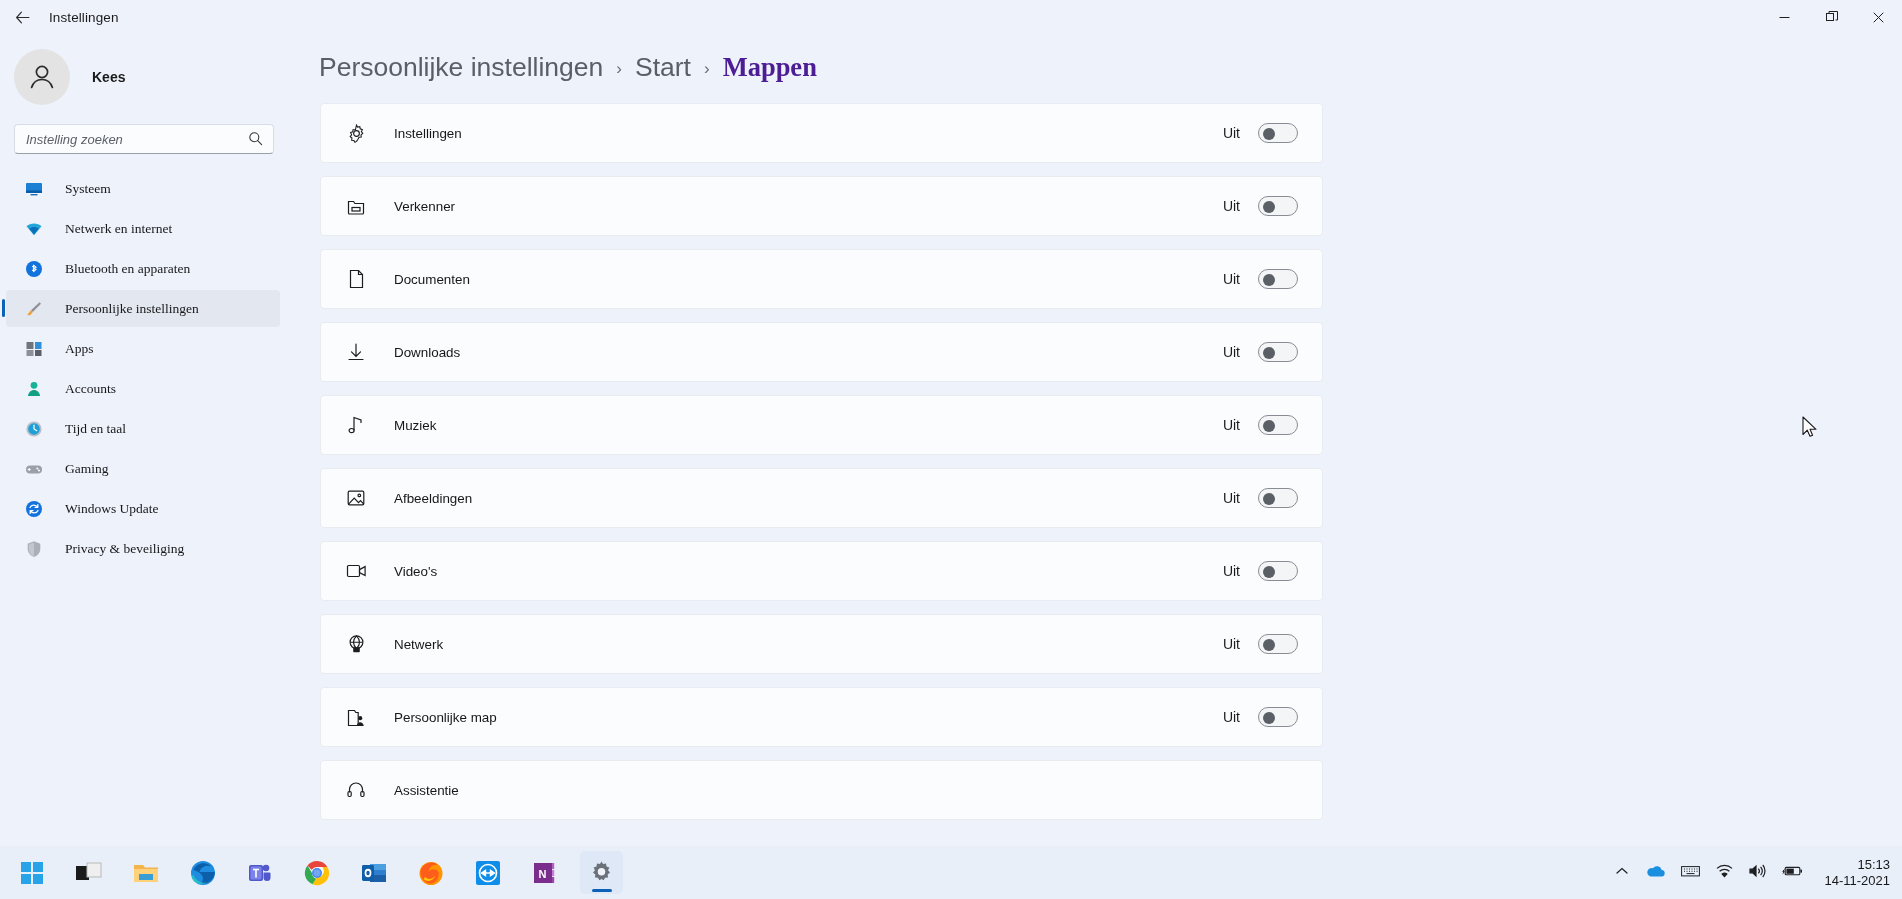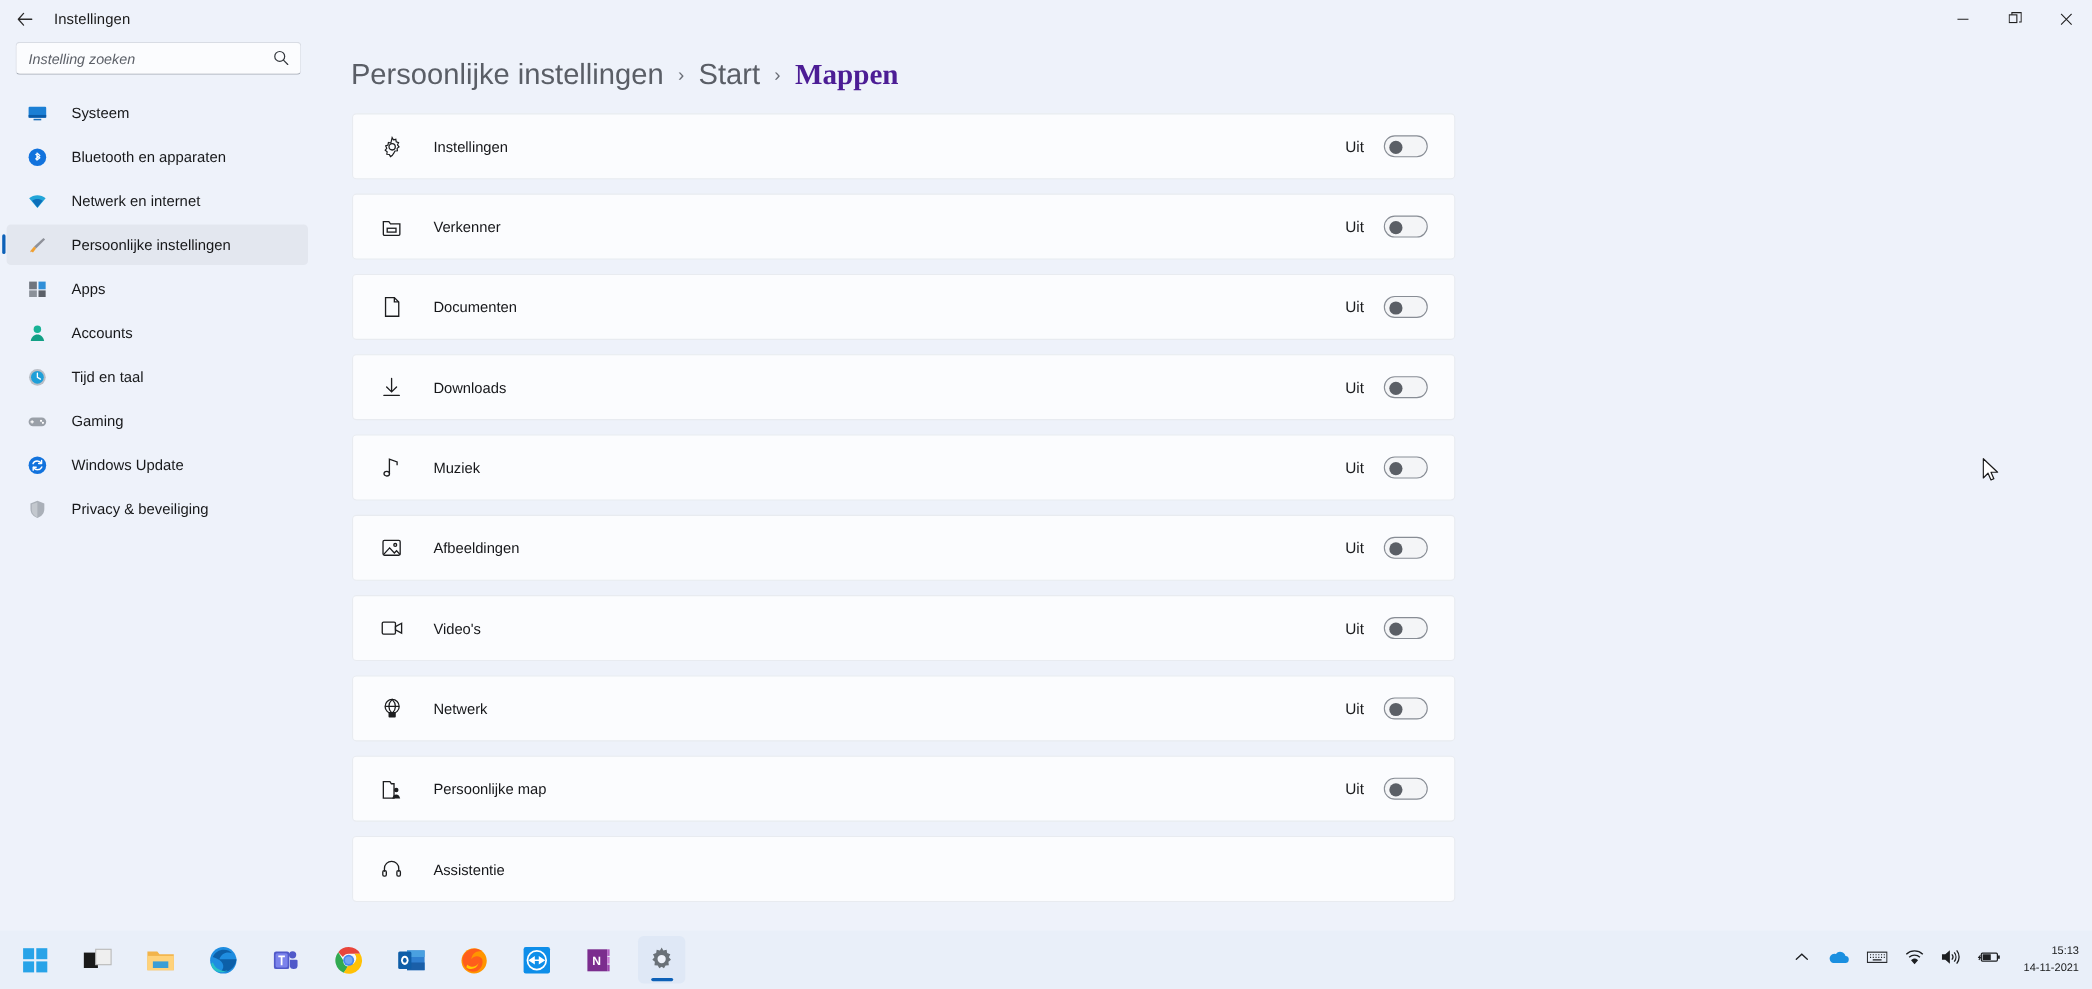--- a/index.html
+++ b/index.html
@@ -51,21 +51,21 @@
     border-radius: 4px; display: flex; align-items: center;
   }
   .searchbox input {
     border: 0; outline: 0; background: transparent;
     font-family: "Liberation Sans", sans-serif; font-size: 13px; color: #1a1a1a;
     padding-left: 11px; width: 215px; height: 26px; font-style: italic;
   }
   .searchbox input::placeholder { color: #5b5f67; }
   .search-icon { position: absolute; right: 10px; top: 6px; color: #32363c; }
 
-  .nav { margin-top: 16px; }
+  .nav { margin-top: 16px; font-family: Liberation Serif, serif; }
   .nav-item {
     position: relative; display: flex; align-items: center;
     height: 37px; margin: 0 10px 3px 6px; padding-left: 18px;
     border-radius: 4px; cursor: default;
   }
   .nav-item.active { background: #e3e7ef; }
   .nav-item.active::before {
     content: ""; position: absolute; left: -4px; top: 9px;
     width: 3px; height: 18px; border-radius: 2px; background: #0d61b8;
   }
@@ -133,21 +133,21 @@
   .tb-ico .runbar {
     position: absolute; bottom: 2px; left: 50%; transform: translateX(-50%);
     width: 16px; height: 3px; border-radius: 2px; background: #4a4d52;
   }
   .tb-ico.active .runbar { width: 20px; background: #0d61b8; }
   .tray {
     position: absolute; right: 12px; display: flex; align-items: center; gap: 16px;
     color: #1d1f22;
   }
   .tray-clock {
-    font-size: 10px; color: #171819; line-height: 16px; text-align: right; margin-left: 4px;
+    font-size: 13px; color: #171819; line-height: 16px; text-align: right; margin-left: 4px;
   }
 </style>
 </head>
 <body>
 
 <div class="titlebar">
   <div class="tb-back">
     <svg width="17" height="17" viewBox="0 0 16 16" fill="none">
       <path d="M7 3L2.5 8L7 13M2.8 8H14" stroke="currentColor" stroke-width="1.1" stroke-linecap="round" stroke-linejoin="round"></path>
     </svg>
@@ -168,20 +168,29 @@
     <div class="tb-btn close">
       <svg width="11" height="11" viewBox="0 0 11 11">
         <path d="M0.7 0.7L10.3 10.3M10.3 0.7L0.7 10.3" stroke="currentColor" stroke-width="1"></path>
       </svg>
     </div>
   </div>
 </div>
 
 <div class="sidebar">
 
+  <div class="profile">
+    <div class="avatar">
+      <svg width="34" height="34" viewBox="0 0 34 34" fill="none">
+        <circle cx="17" cy="12" r="5.6" stroke="#2b2b2b" stroke-width="1.7"></circle>
+        <path d="M6.6 27.5c1.6-5.1 5.7-8 10.4-8s8.8 2.9 10.4 8" stroke="#2b2b2b" stroke-width="1.7" stroke-linecap="round"></path>
+      </svg>
+    </div>
+    <div class="profile-name">Kees</div>
+  </div>
 
   <div class="search-wrap">
     <div class="searchbox">
       <input type="text" placeholder="Instelling zoeken" style="">
       <span class="search-icon">
         <svg width="15" height="15" viewBox="0 0 15 15" fill="none">
           <circle cx="6.3" cy="6.3" r="4.5" stroke="currentColor" stroke-width="1.1"></circle>
           <path d="M9.7 9.7L13.6 13.6" stroke="currentColor" stroke-width="1.1" stroke-linecap="round"></path>
         </svg>
       </span>
@@ -197,35 +206,35 @@
             <rect x="1" y="10.5" width="16" height="2.5" fill="#0a5ba8"></rect>
             <rect x="5.5" y="14" width="7" height="1.4" fill="#1b6fb8"></rect>
           </svg>
       </span>
       <span class="nav-label">Systeem</span>
     </div>
 
     <div class="nav-item">
       <span class="nav-ico">
         <svg width="18" height="18" viewBox="0 0 18 18">
+            <path d="M1.5 6.3c4.2-3.6 10.8-3.6 15 0L9 15.2 1.5 6.3z" fill="#22a5d8"></path>
+            <path d="M4.2 8.6c2.8-2.3 6.8-2.3 9.6 0L9 14.6 4.2 8.6z" fill="#0c6fba"></path>
+          </svg>
+      </span>
+      <span class="nav-label">Netwerk en internet</span>
+    </div>
+
+    <div class="nav-item">
+      <span class="nav-ico">
+        <svg width="18" height="18" viewBox="0 0 18 18">
             <circle cx="9" cy="9" r="8" fill="#1273dd"></circle>
             <path d="M7.2 6.1l4 3.3-2.6 2.2V5.1l2.6 2.3-4 3.3" stroke="#fff" stroke-width="1.1" fill="none" stroke-linejoin="round"></path>
           </svg>
       </span>
       <span class="nav-label">Bluetooth en apparaten</span>
-    </div>
-
-    <div class="nav-item">
-      <span class="nav-ico">
-        <svg width="18" height="18" viewBox="0 0 18 18">
-            <path d="M1.5 6.3c4.2-3.6 10.8-3.6 15 0L9 15.2 1.5 6.3z" fill="#22a5d8"></path>
-            <path d="M4.2 8.6c2.8-2.3 6.8-2.3 9.6 0L9 14.6 4.2 8.6z" fill="#0c6fba"></path>
-          </svg>
-      </span>
-      <span class="nav-label">Netwerk en internet</span>
     </div>
 
     <div class="nav-item active">
       <span class="nav-ico">
         <svg width="18" height="18" viewBox="0 0 18 18">
             <path d="M14.5 2.3L16 3.8 7.8 12 6 10.2 14.5 2.3z" fill="#8e9199"></path>
             <path d="M6 10.2L7.8 12 5 15.5 2.6 14.2 6 10.2z" fill="#f0a030"></path>
             <path d="M3.6 14.8l-1.1.6.5-1.2" fill="#d77b14"></path>
           </svg>
       </span>

